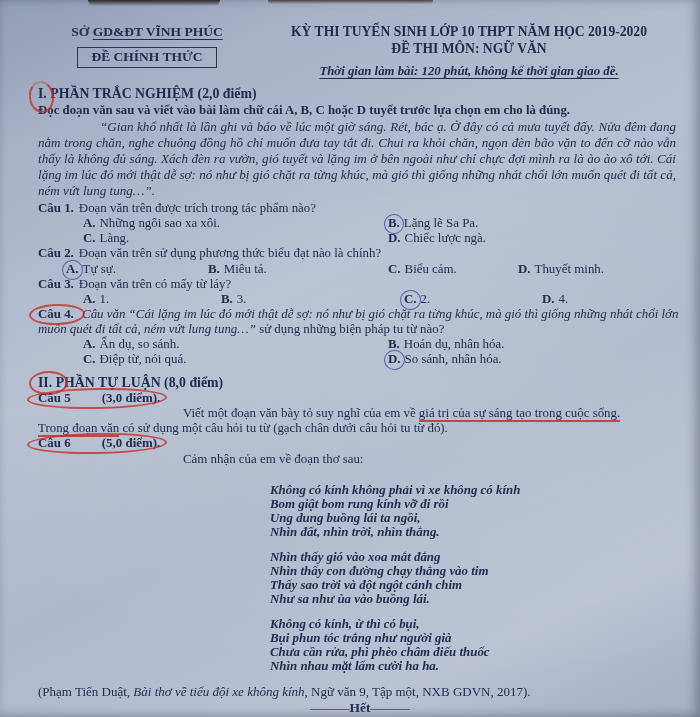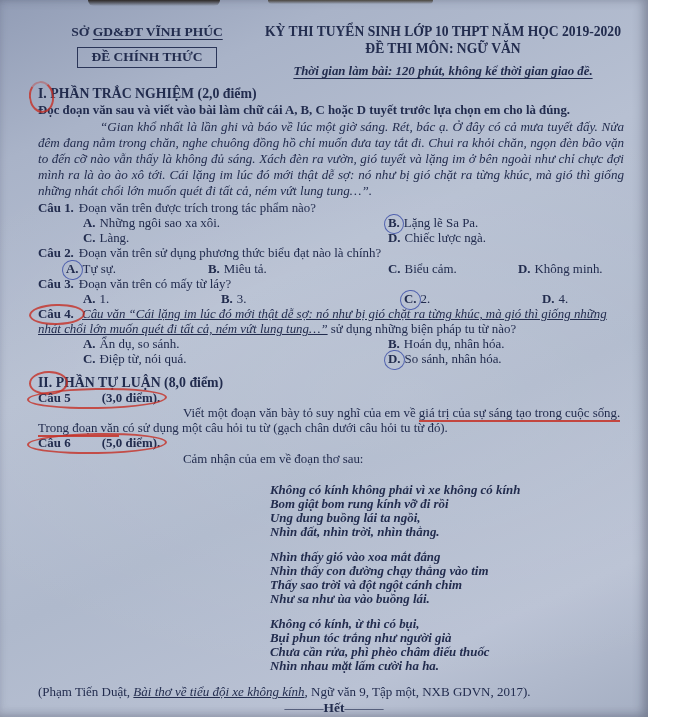--- a/index.html
+++ b/index.html
@@ -1,17 +1,17 @@
 <!DOCTYPE html>
 <html><head>
 <meta charset="utf-8">
 <style>
   html,body{margin:0;padding:0;}
   .paper{
-    width:648px;height:717px;position:relative;overflow:hidden;
+    width:700px;height:717px;position:relative;overflow:hidden;
     background:
       radial-gradient(ellipse 900px 500px at 62% 55%, rgba(255,255,255,.10), rgba(255,255,255,0) 60%),
       linear-gradient(155deg,#929db6 0%,#a9b3c8 16%,#b7c0d2 40%,#afb9cc 62%,#bac2d4 84%,#a5afc3 100%);
     font-family:"Liberation Serif",serif;color:#222c4e;
     box-shadow:inset -6px 0 10px rgba(30,35,55,.25), inset 0 -4px 8px rgba(30,35,55,.12);
   }
   .smudge{position:absolute;top:0;border-radius:0 0 6px 6px;}
   .smudge.s1{left:88px;width:132px;height:6px;background:linear-gradient(to bottom,#2e2a28,rgba(46,42,40,0));}
   .smudge.s2{left:268px;width:165px;height:4px;background:linear-gradient(to bottom,#4a463f,rgba(74,70,63,0));}
   .content{position:relative;padding:24px 18px 0 38px;}
@@ -30,21 +30,21 @@
   .instr{font-weight:bold;font-size:12.8px;margin-top:1px;}
   .passage{font-style:italic;font-size:13.1px;line-height:16px;text-align:justify;text-indent:62px;margin:1px 6px 2px 0;}
   .q-text{font-size:12.9px;line-height:15.2px;}
   .q-label{margin-right:5px;}
   .opts{font-size:12.9px;line-height:15.1px;}
   .grid2{display:grid;grid-template-columns:305px 1fr;padding-left:45px;}
   .row4a{display:grid;grid-template-columns:142px 180px 130px auto;padding-left:28px;}
   .row4b{display:grid;grid-template-columns:130px 175px 130px auto;padding-left:45px;gap:8px;}
   .okey{font-weight:bold;}
   .otext{margin-left:4px;}
-  .ital{font-style:italic;text-decoration:underline;}
+  .ital{font-style:italic;}
   
   .pts{margin-left:28px;}
   .c-line{font-size:12.9px;line-height:15.3px;}
   .indent{text-indent:145px;}
   .c-line.just{text-align:justify;padding-right:4px;}
   .poem{margin-left:232px;font-weight:bold;font-style:italic;font-size:12.9px;line-height:14px;margin-top:16px;}
   .stanza{margin-bottom:11px;}
   .citation{font-size:13px;margin-top:2px;}
   .het{text-align:center;font-size:13px;margin-top:0px;}
   .het b{font-size:13.4px;}
@@ -100,21 +100,21 @@
         <span class="opt"><b class="okey">D.</b><span class="otext">Chiếc lược ngà.</span></span>
       </div>
     </div>
 
     <div class="question">
       <div class="q-text"><b class="q-label">Câu 2.</b><span>Đoạn văn trên sử dụng phương thức biểu đạt nào là chính?</span></div>
       <div class="opts row4a">
         <span class="opt"><b class="okey pen-circle">A.</b><span class="otext">Tự sự.</span></span>
         <span class="opt"><b class="okey">B.</b><span class="otext">Miêu tả.</span></span>
         <span class="opt"><b class="okey">C.</b><span class="otext">Biểu cảm.</span></span>
-        <span class="opt"><b class="okey">D.</b><span class="otext">Không minh.</span></span>
+        <span class="opt"><b class="okey">D.</b><span class="otext">Thuyết minh.</span></span>
       </div>
     </div>
 
     <div class="question">
       <div class="q-text"><b class="q-label">Câu 3.</b><span>Đoạn văn trên có mấy từ láy?</span></div>
       <div class="opts row4b">
         <span class="opt"><b class="okey">A.</b><span class="otext">1.</span></span>
         <span class="opt"><b class="okey">B.</b><span class="otext">3.</span></span>
         <span class="opt"><b class="okey pen-circle">C.</b><span class="otext">2.</span></span>
         <span class="opt"><b class="okey">D.</b><span class="otext">4.</span></span>

